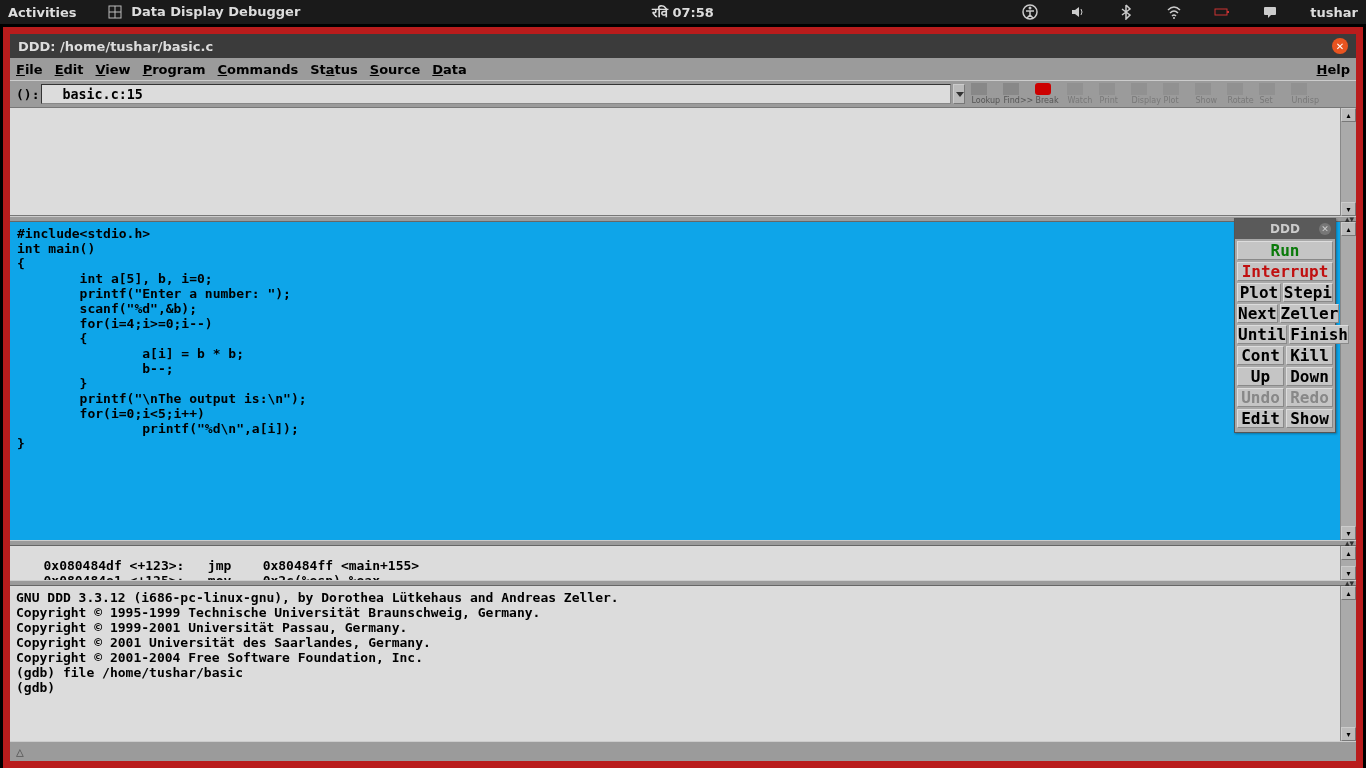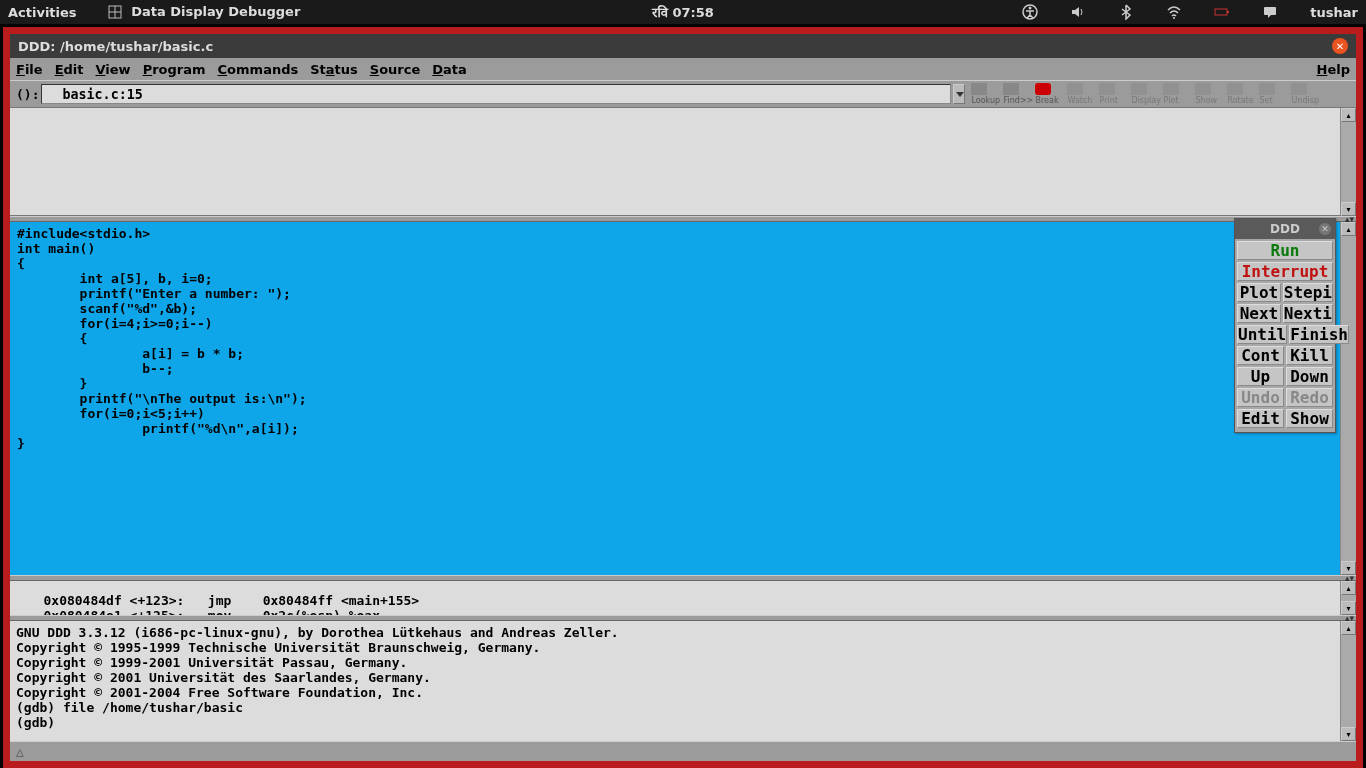--- a/index.html
+++ b/index.html
@@ -23,21 +23,21 @@
 .tbuttons { display:flex; margin-left:4px; }
 .tbtn { width:32px; height:26px; display:flex; flex-direction:column; align-items:flex-start; justify-content:center; font-size:8px; color:#555; }
 .tbtn .ic { width:16px; height:12px; background:#888; margin-bottom:1px; }
 .tbtn.disabled { opacity:0.5; }
 .tbtn.break .ic { background:#c00; border-radius:3px; }
 .displayarea { height:108px; background:#dcdcdc; background-image:radial-gradient(circle,#999 0.5px,transparent 0.5px); background-size:16px 16px; border-bottom:1px solid #777; position:relative; }
 .sashv { height:6px; background:#9b9b9b; border-top:1px solid #ccc; border-bottom:1px solid #666; display:flex; align-items:center; justify-content:flex-end; padding-right:2px; }
 .sashv .grip { font-size:9px; color:#333; }
 .sourcearea { flex:1; background:#0ea5e9; font-family:"DejaVu Sans Mono",monospace; font-size:13px; font-weight:bold; padding:4px 7px; white-space:pre; overflow:hidden; position:relative; }
 .asmarea { height:34px; background:#dcdcdc; font-family:"DejaVu Sans Mono",monospace; font-size:13px; font-weight:bold; padding:12px 10px; white-space:pre; }
-.consolearea { height:120px; background:#dcdcdc; font-family:"DejaVu Sans Mono",monospace; font-size:13px; font-weight:bold; padding:4px 6px; white-space:pre; }
+.consolearea { height:155px; background:#dcdcdc; font-family:"DejaVu Sans Mono",monospace; font-size:13px; font-weight:bold; padding:4px 6px; white-space:pre; }
 .scrollcol { width:16px; background:#bbb; border-left:1px solid #888; }
 .statusbar { height:20px; background:#9b9b9b; border-top:1px solid #ccc; display:flex; align-items:center; padding:0 6px; font-family:monospace; font-weight:bold; font-size:13px; }
 .statusbar .tri { margin-right:4px; color:#555; }
 .row { display:flex; }
 .row .content { flex:1; overflow:hidden; }
 .cmdtool { position:absolute; right:30px; top:218px; width:102px; background:#a8a8a8; border:1px solid #555; box-shadow:1px 1px 2px rgba(0,0,0,0.3); }
 .cmdtool .ct-title { height:20px; background:#5a5a5a; color:#ccc; display:flex; align-items:center; justify-content:center; font-weight:bold; font-size:12px; position:relative; }
 .cmdtool .ct-close { position:absolute; right:4px; width:12px; height:12px; border-radius:50%; background:#777; font-size:9px; display:flex; align-items:center; justify-content:center; }
 .ct-body { padding:2px; }
 .ct-row { display:flex; gap:2px; margin-bottom:2px; }
@@ -255,21 +255,21 @@
       </div>
     <div class="ct-row">
         <div class="ct-btn wide red">Interrupt</div>
       </div>
     <div class="ct-row">
       <div class="ct-btn">Plot</div>
       <div class="ct-btn">Stepi</div>
     </div>
     <div class="ct-row">
       <div class="ct-btn">Next</div>
-      <div class="ct-btn">Nexti</div>
+      <div class="ct-btn">Zeller</div>
     </div>
     <div class="ct-row">
       <div class="ct-btn">Until</div>
       <div class="ct-btn">Finish</div>
     </div>
     <div class="ct-row">
       <div class="ct-btn">Cont</div>
       <div class="ct-btn">Kill</div>
     </div>
     <div class="ct-row">

